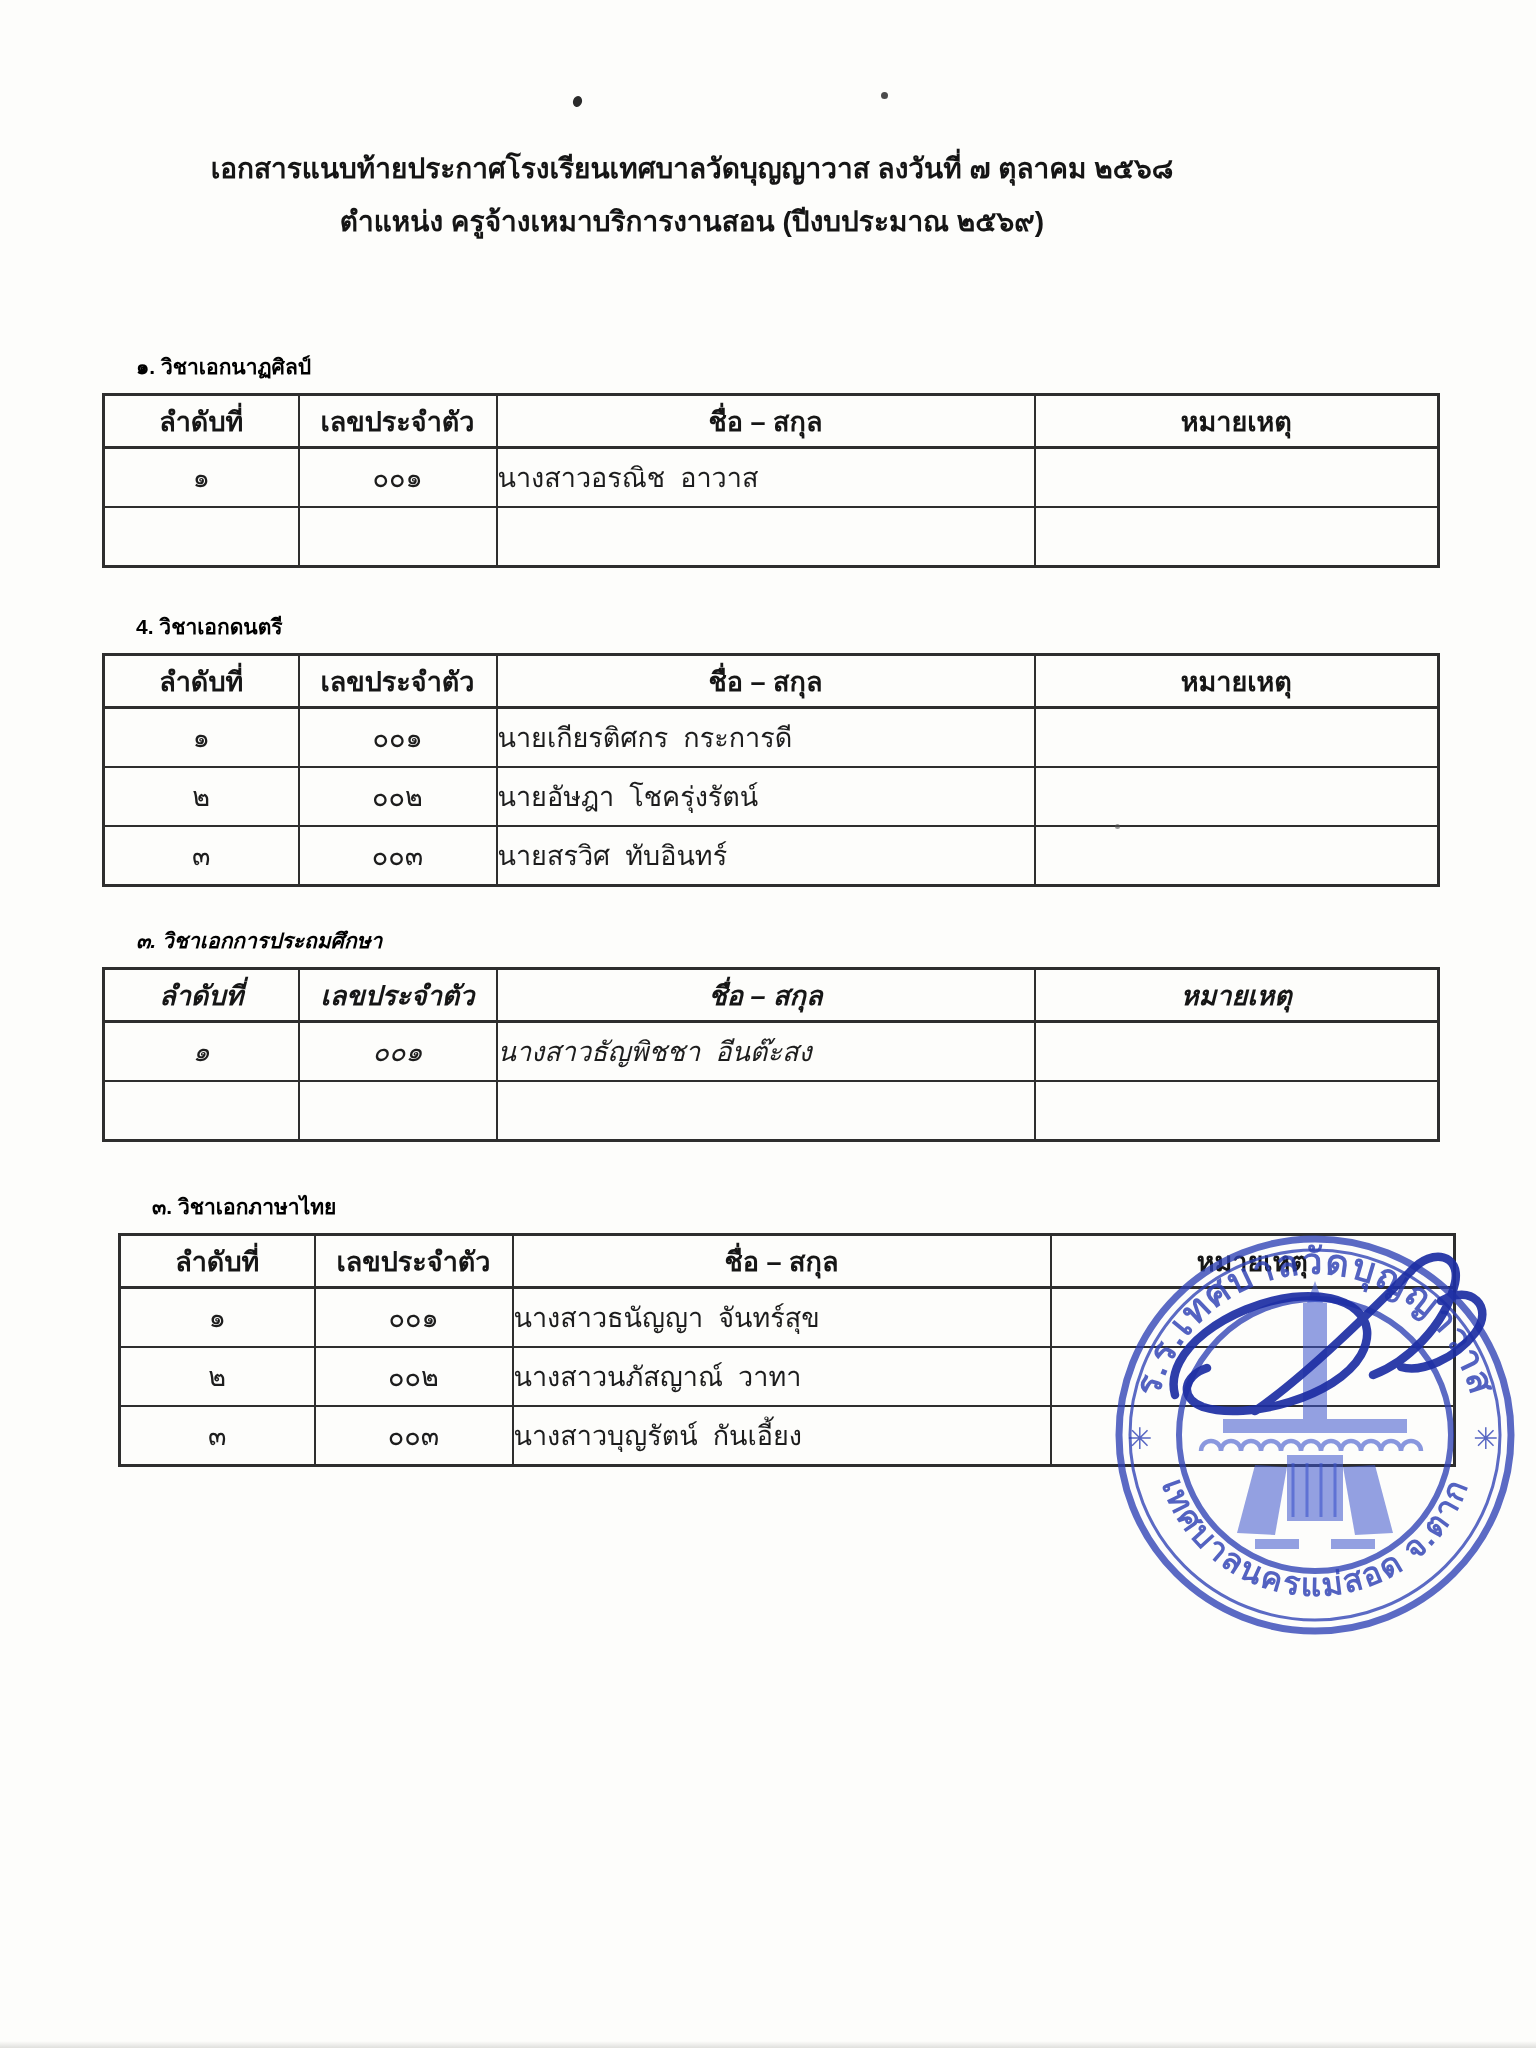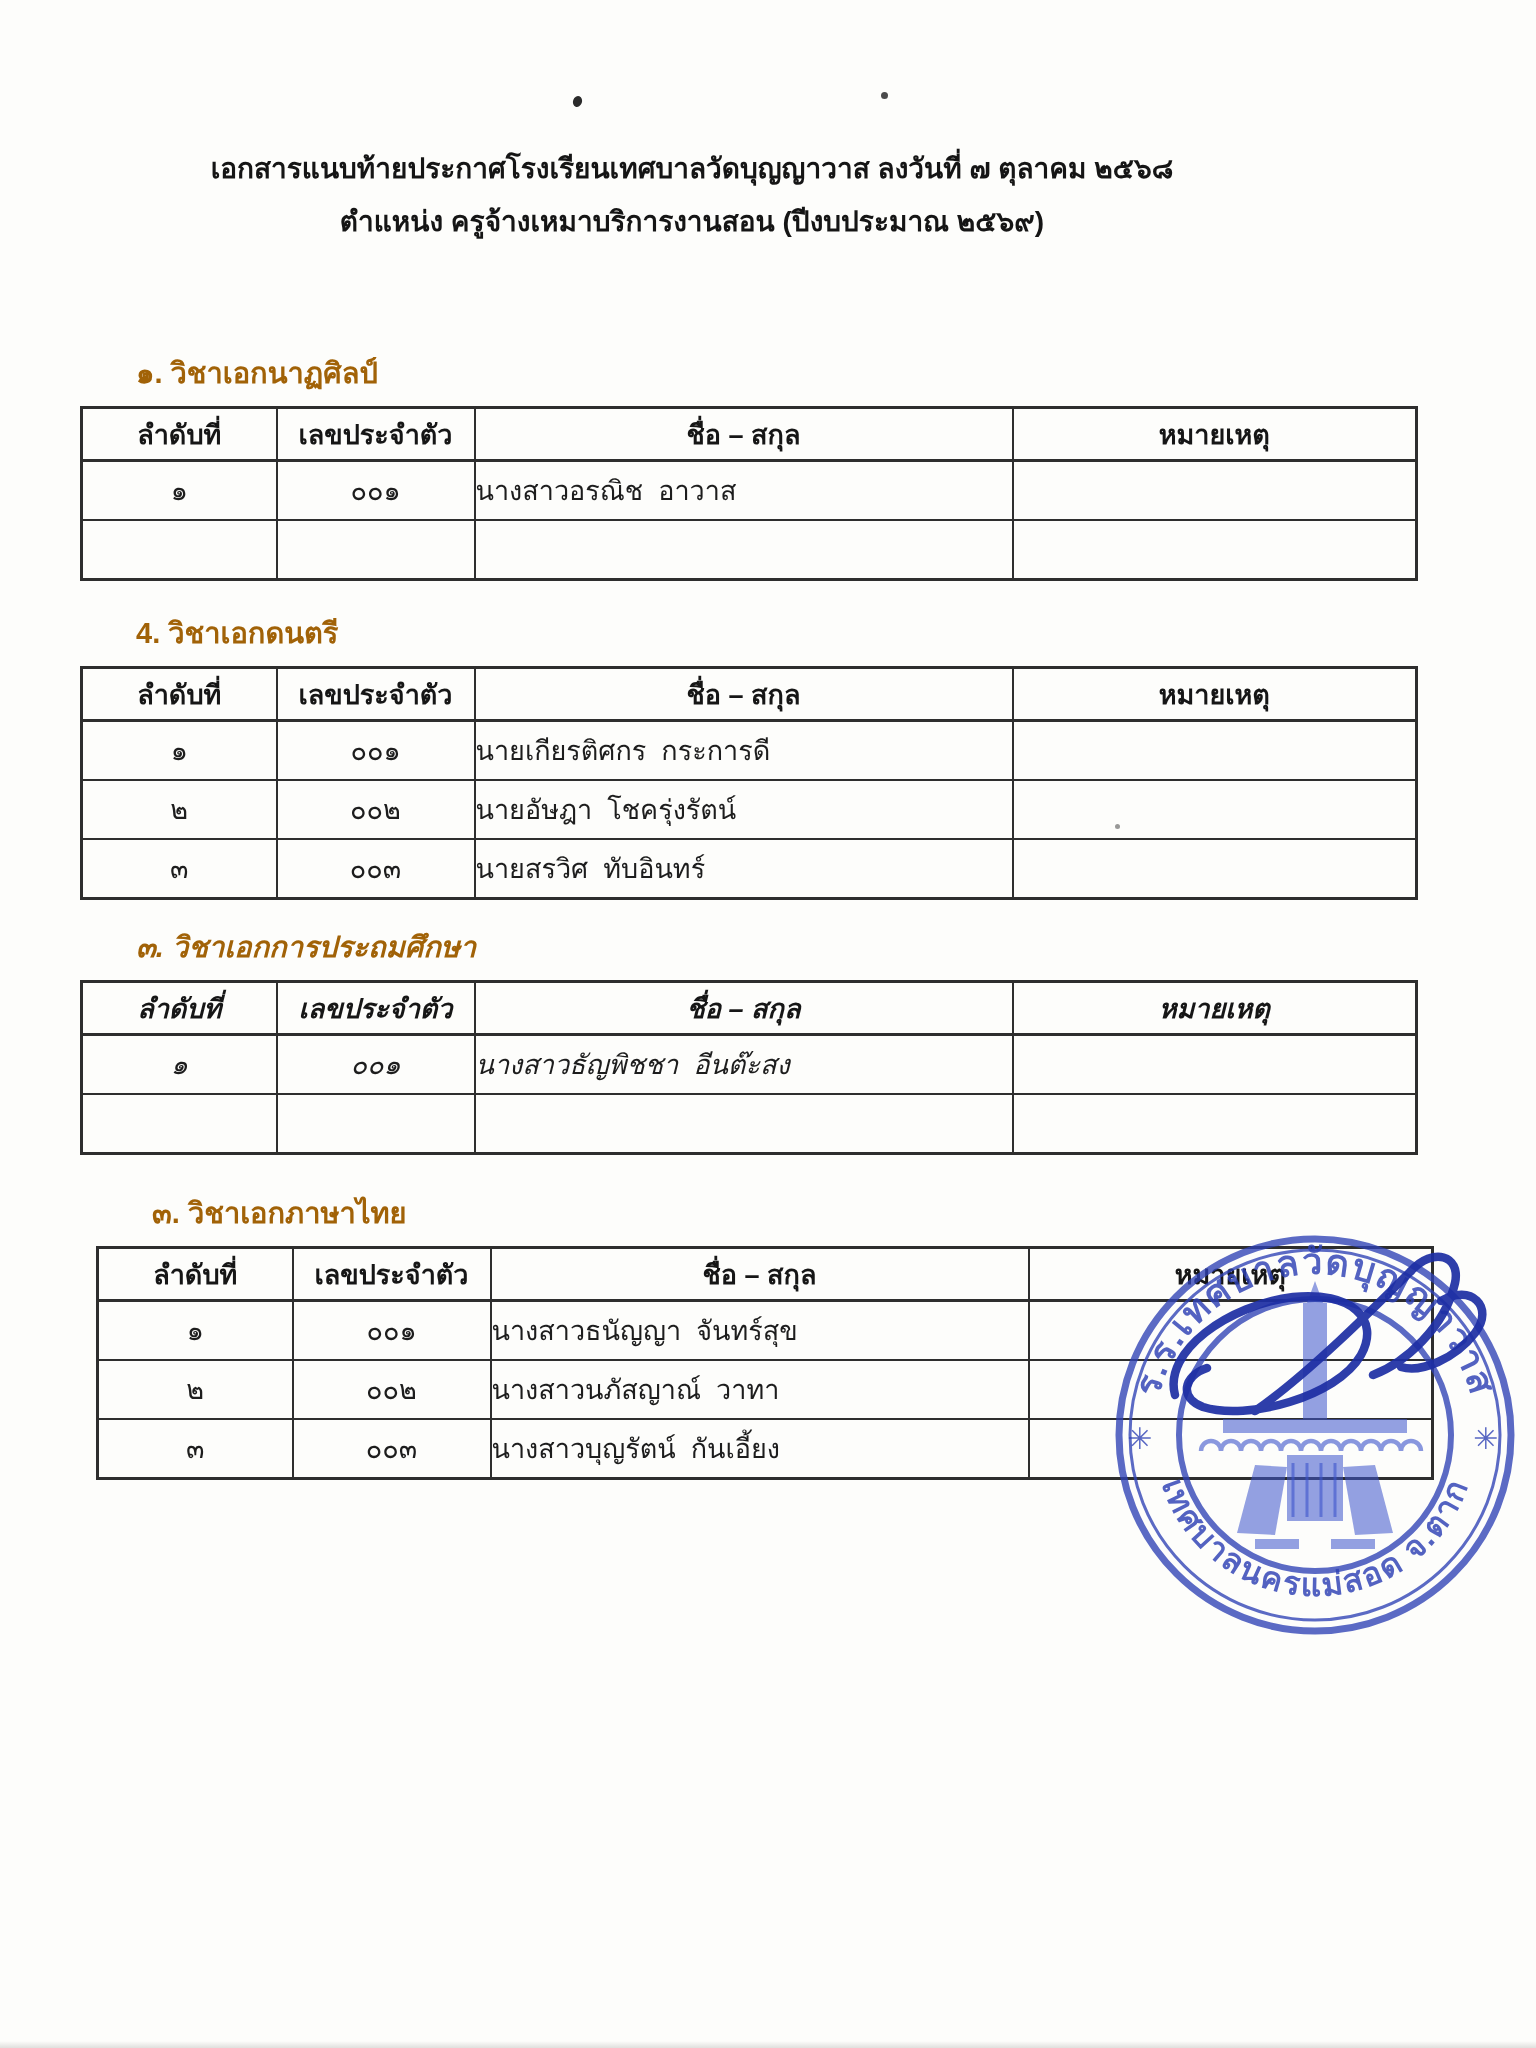--- a/index.html
+++ b/index.html
@@ -11,25 +11,25 @@
   .page{
     position:absolute;inset:0;background:#fdfdfb;
   }
   .title-block{
     position:absolute;top:142px;left:0;width:1384px;
     text-align:center;font-weight:bold;font-size:28px;line-height:53px;
     color:#151515;
   }
   .section{position:absolute;left:0;width:1536px;}
   .section-heading{
-    margin:0 0 10px 136px;font-size:29px;font-weight:bold;color:#a16207;
+    margin:0 0 10px 136px;font-size:21px;font-weight:bold;color:#000000;
   }
   table.roster{
     border-collapse:collapse;table-layout:fixed;
-    width:1335px;margin-left:80px;
+    width:1335px;margin-left:102px;
     background:transparent;
   }
   table.roster, table.roster th, table.roster td{
     border:2px solid #2e2e2e;
   }
   table.roster{border-width:3px;}
   table.roster th{
     height:50px;font-size:27px;font-weight:bold;text-align:center;
     padding:0;color:#161616;border-bottom-width:3px;
   }

